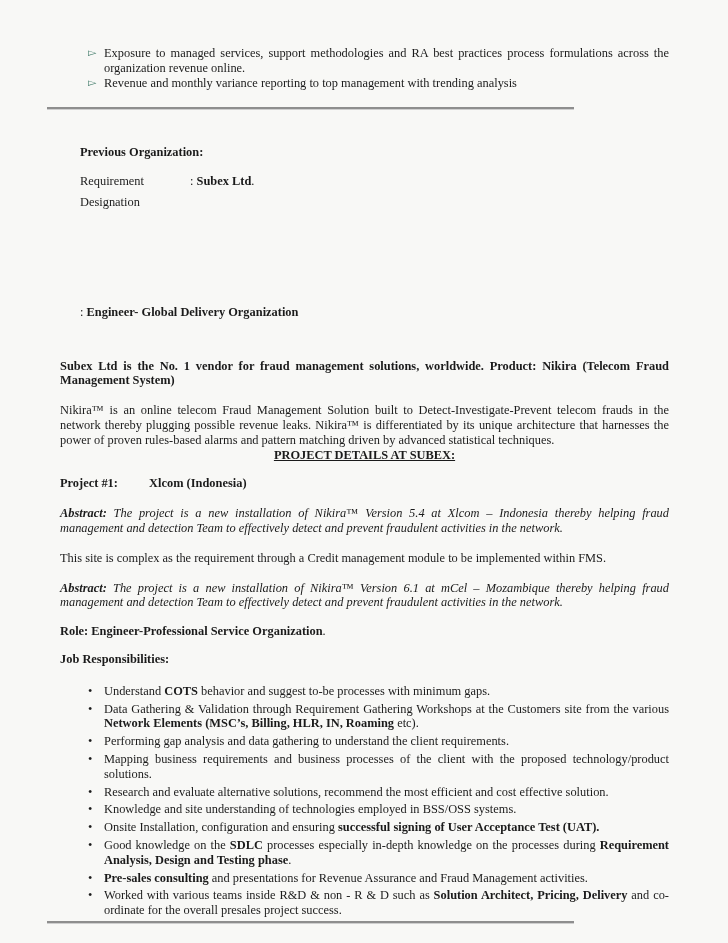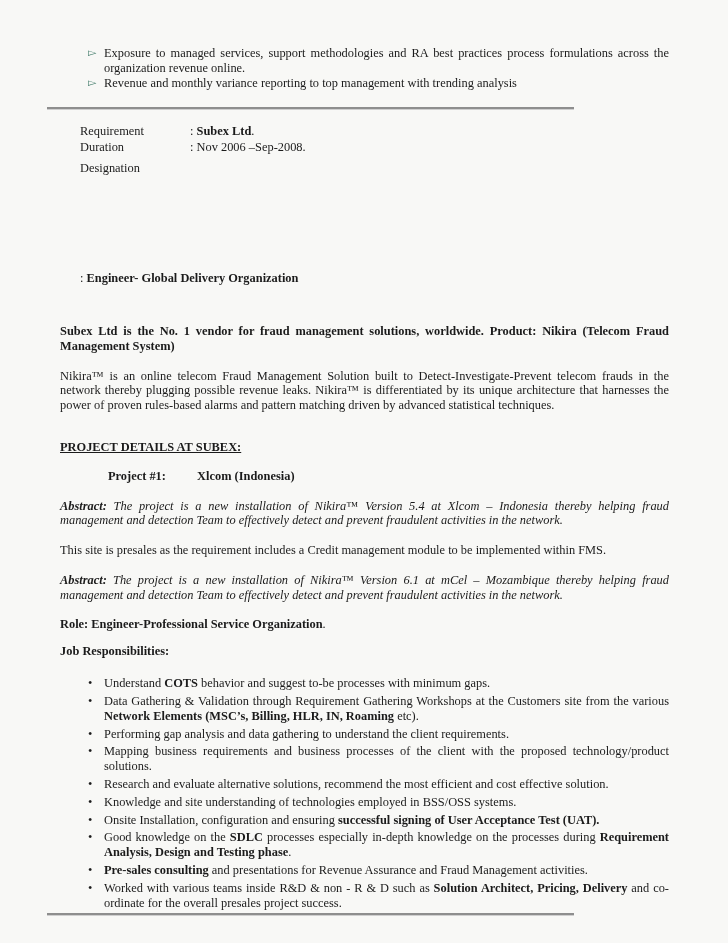--- a/index.html
+++ b/index.html
@@ -45,23 +45,23 @@
   
   .prev-org-heading { margin-top: 35px; margin-left: 20px; font-weight: bold; }
   .org-rows { margin-top: 14px; margin-left: 20px; }
   .org-row { display: flex; line-height: 15.2px; }
   .org-row-label { flex: 0 0 110px; }
   .org-row-gap { margin-top: 6px; flex-direction: column; }
 
   
   .p-subex { margin-top: 38px; }
   .p-nikira { margin-top: 15px; }
-  .pd-heading { margin-top: 27px; font-weight: bold; text-decoration: underline; }
+  .pd-heading { margin-top: 0; font-weight: bold; text-decoration: underline; text-align: center; }
   .proj-title { margin-top: 14px; font-weight: bold; }
-  .proj-label { display: inline-block; width: 86px; margin-left: 48px; }
+  .proj-label { display: inline-block; width: 86px; }
   .abstract { margin-top: 15px; }
   .site-note { margin-top: 15px; }
   .proj-title-2 { margin-top: 16px; }
   .role-line { margin-top: 14px; }
   .job-heading { margin-top: 13px; font-weight: bold; }
 
   
   .dot-list { margin-top: 17px; padding-left: 28px; }
   .dot-item { display: flex; align-items: flex-start; margin-bottom: 3px; }
   .dot-glyph { flex: 0 0 16px; font-size: 12.4px; line-height: 14.8px; }
@@ -78,50 +78,47 @@
       <span class="arrow-text just"><span>Exposure to managed services, support methodologies and RA best practices process formulations across the organization revenue online.</span></span>
     </div>
     <div class="arrow-item">
       <span class="arrow-glyph">▻</span>
       <span class="arrow-text"><span>Revenue and monthly variance reporting to top management with trending analysis</span></span>
     </div>
   </div>
 
   <div class="rule rule-top"></div>
 
+  <div class="prev-org-heading txt">Previous Organization:</div>
 
   <div class="org-rows txt">
     <div class="org-row">
       <span class="org-row-label">Requirement</span>
       <span class="org-row-value"><span>: </span><span class="b">Subex Ltd</span><span>.</span></span>
-    </div>
-    <div class="org-row">
-      <span class="org-row-label">Duration</span>
-      <span class="org-row-value"><span>: Nov 2006 –Sep-2008.</span></span>
     </div>
     <div class="org-row org-row-gap">
       <span class="org-row-label">Designation</span>
       <span class="org-row-value"><span>: </span><span class="b">Engineer- Global Delivery Organization</span></span>
     </div>
   </div>
 
   <div class="p-subex txt just"><span class="b">Subex Ltd is the No. 1 vendor for fraud management solutions, worldwide. Product: Nikira (Telecom Fraud Management System)</span></div>
 
   <div class="p-nikira txt just"><span>Nikira™ is an online telecom Fraud Management Solution built to Detect-Investigate-Prevent telecom frauds in the network thereby plugging possible revenue leaks. Nikira™ is differentiated by its unique architecture that harnesses the power of proven rules-based alarms and pattern matching driven by advanced statistical techniques.</span></div>
 
   <div class="pd-heading txt">PROJECT DETAILS  AT SUBEX:</div>
 
   <div class="proj-title txt">
     <span class="proj-label">Project #1:</span>
     <span>Xlcom (Indonesia)</span>
   </div>
 
   <div class="abstract txt just"><span class="b i">Abstract:</span><span class="i"> The project is a new installation of Nikira™ Version 5.4 at Xlcom – Indonesia thereby helping fraud management and detection Team to effectively detect and prevent fraudulent activities in the network.</span></div>
 
-  <div class="site-note txt just"><span>This site is presales as the requirement includes a Credit management module to be implemented within FMS.</span></div>
+  <div class="site-note txt just"><span>This site is complex as the requirement through a Credit management module to be implemented within FMS.</span></div>
 
 
   <div class="abstract txt just"><span class="b i">Abstract:</span><span class="i"> The project is a new installation of Nikira™ Version 6.1 at mCel – Mozambique thereby helping fraud management and detection Team to effectively detect and prevent fraudulent activities in the network.</span></div>
 
   <div class="role-line txt"><span class="b">Role: Engineer-Professional Service Organization</span><span>.</span></div>
 
   <div class="job-heading txt">Job Responsibilities:</div>
 
   <div class="dot-list txt">
     <div class="dot-item">

